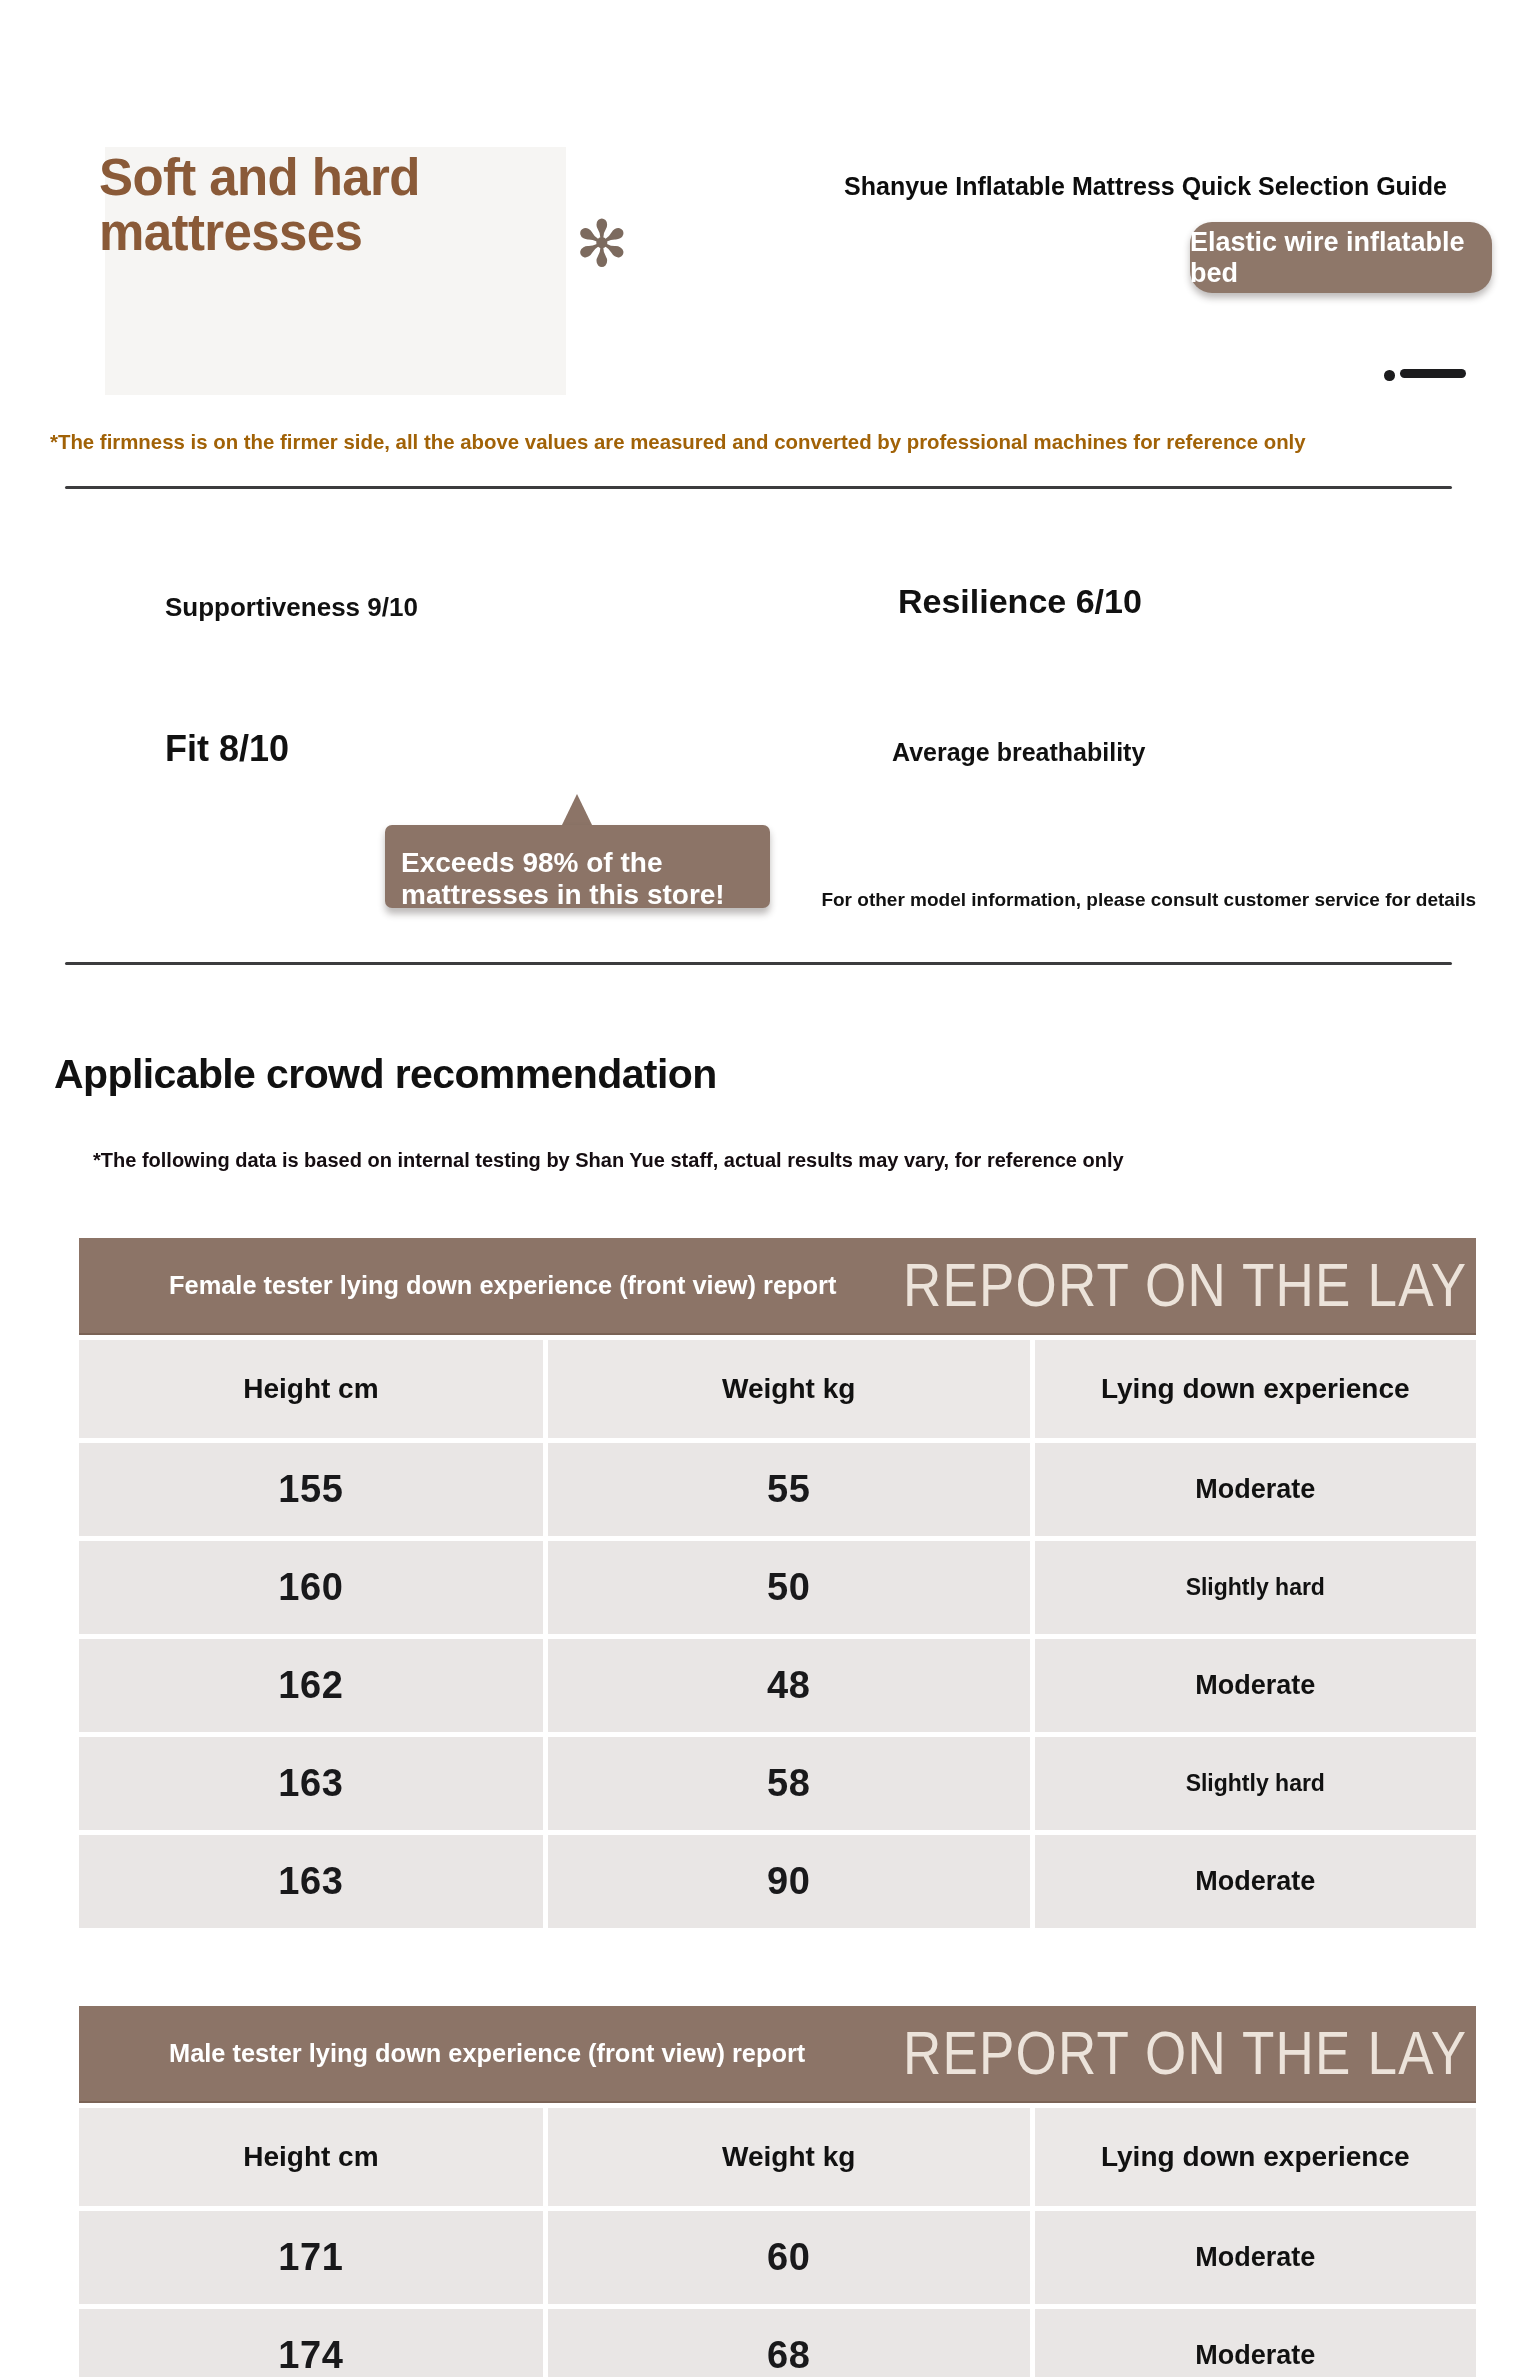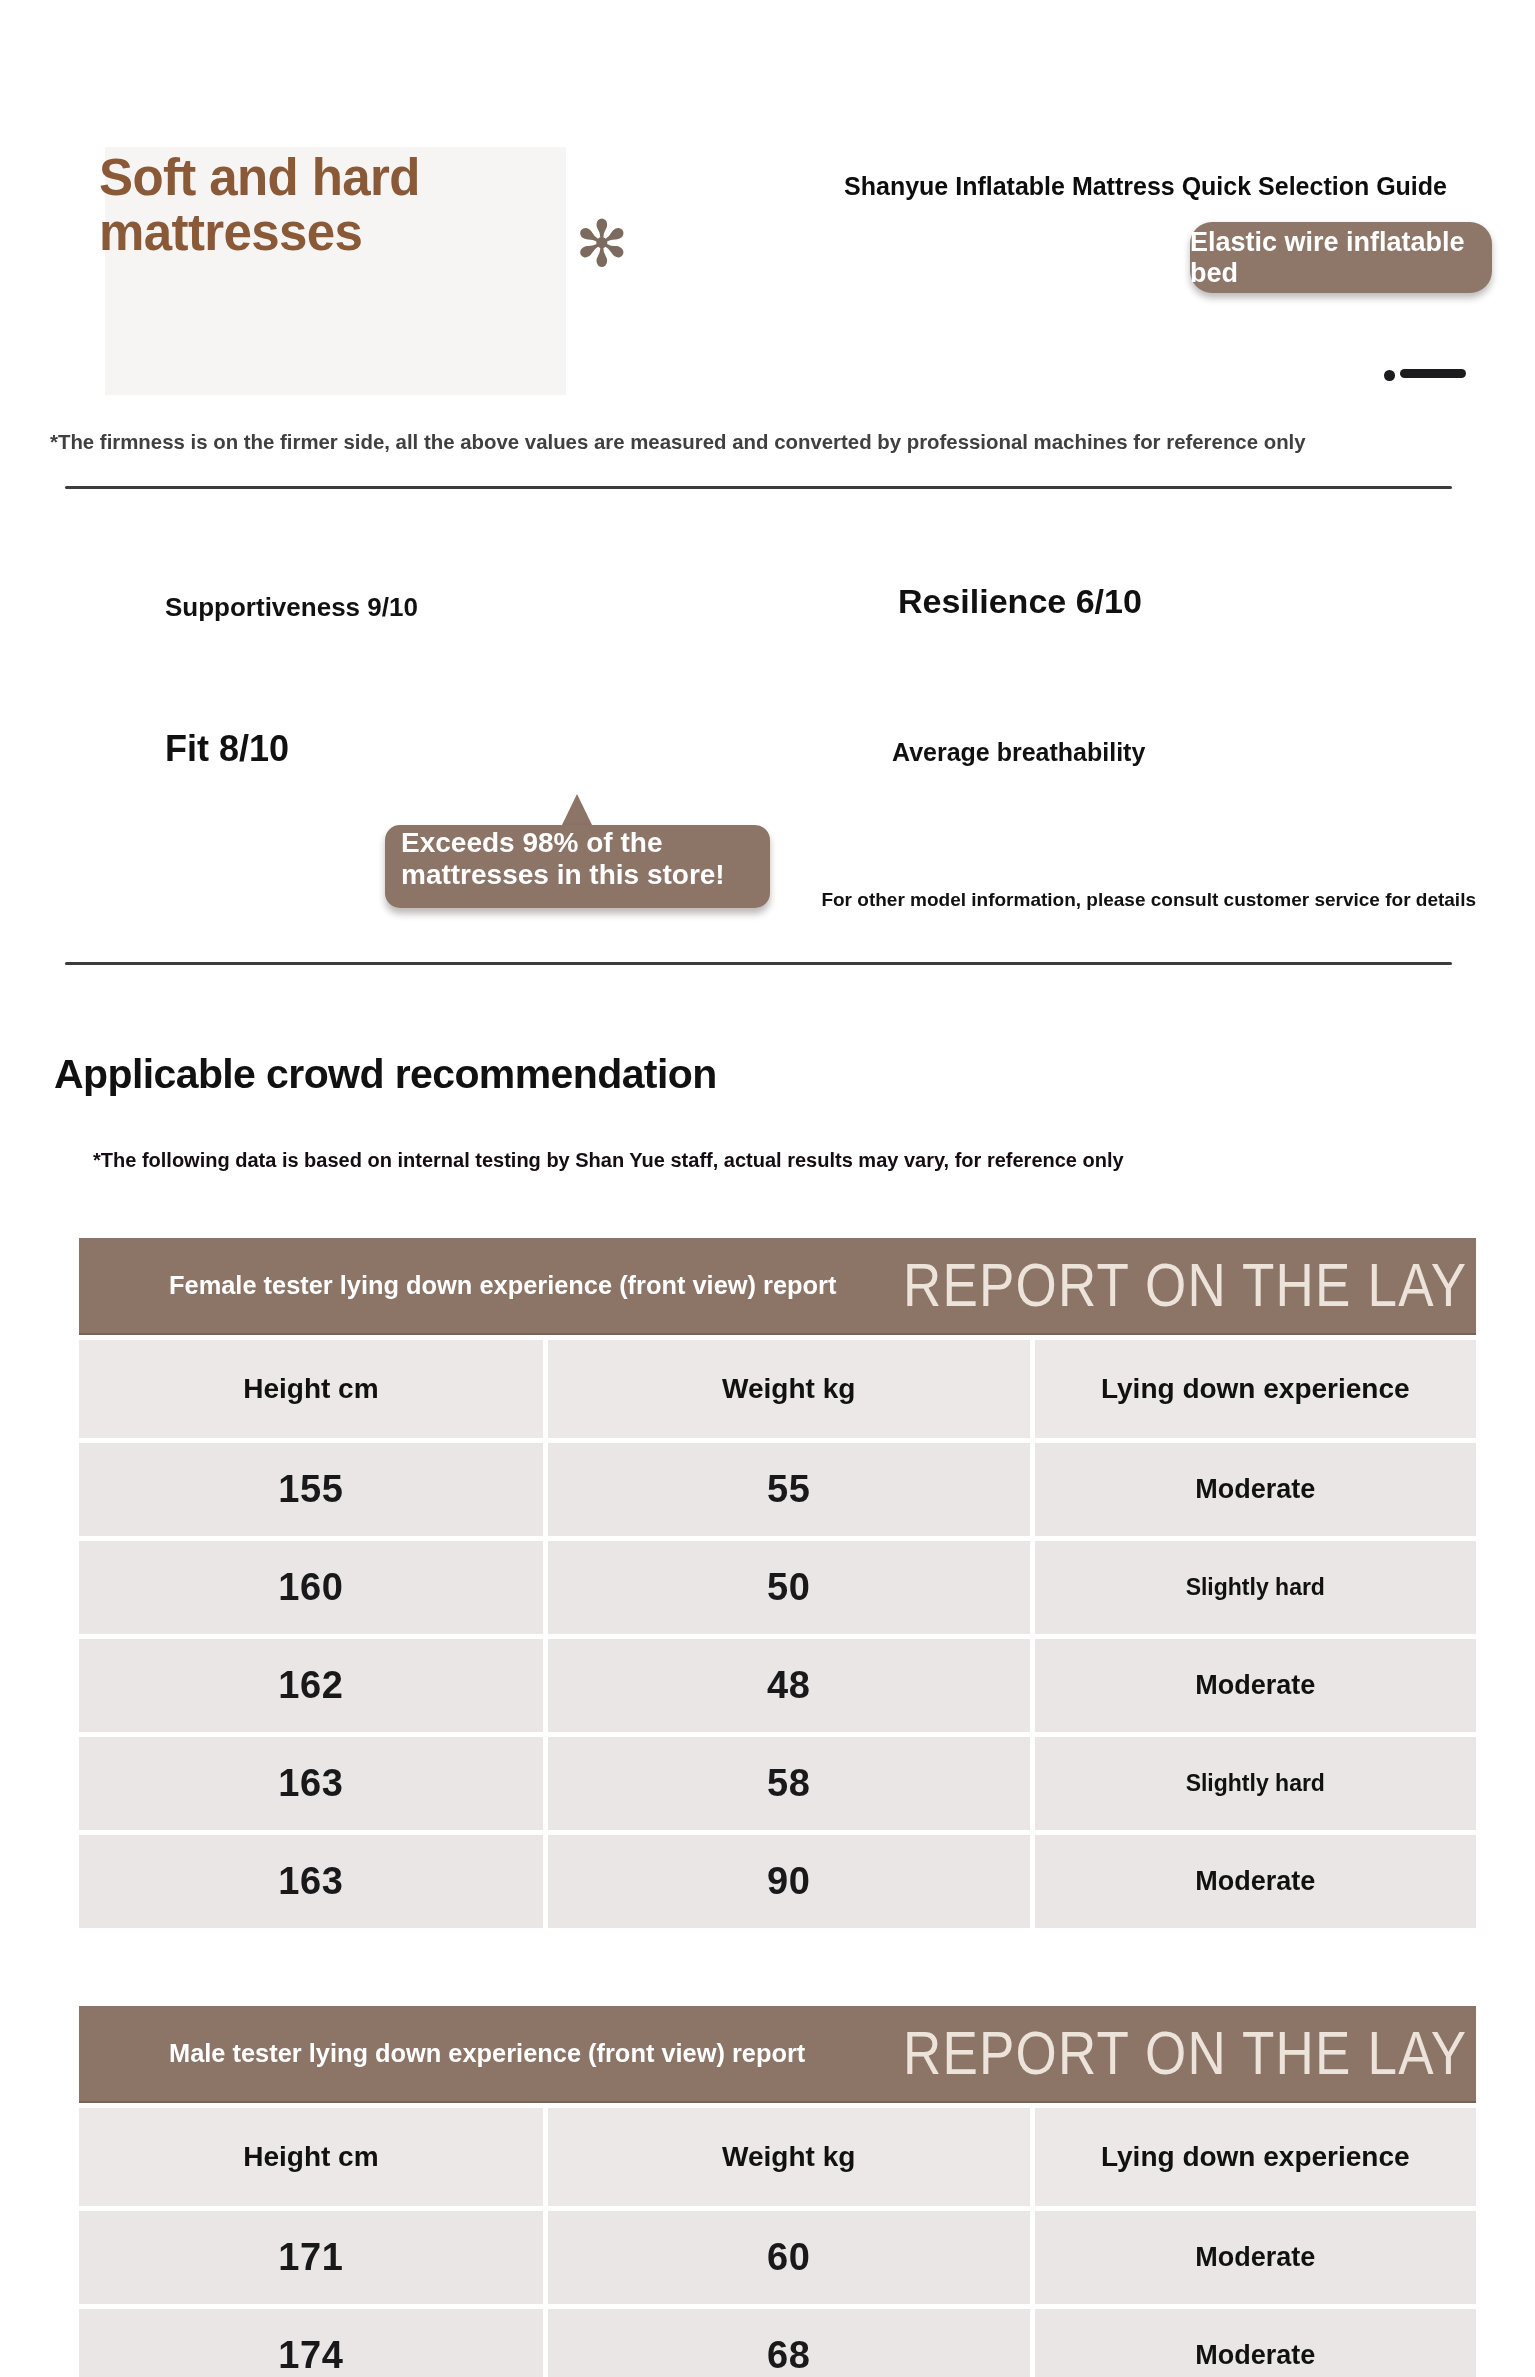--- a/index.html
+++ b/index.html
@@ -27,32 +27,32 @@
   .asterisk{left:575px;top:212px;font-size:64px;color:#7c6a5e;line-height:1;}
   .guide-title{right:88px;top:172px;font-size:25px;font-weight:bold;color:#0d0d0d;}
   .badge{
     left:1190px;top:222px;width:302px;height:71px;background:var(--badge-brown);
     border-radius:22px;display:flex;align-items:center;justify-content:center;
     color:#ffffff;font-weight:bold;font-size:27px;
     box-shadow:0 4.3px 7.4px rgba(40,30,25,.30);
   }
   .mark-dot{left:1384px;top:370px;width:10.5px;height:10.5px;border-radius:50%;background:#1c1c1e;}
   .mark-dash{left:1400px;top:369px;width:66px;height:9.3px;border-radius:5px;background:#1c1c1e;}
-  .firmness-note{left:50px;top:431px;font-size:20.4px;font-weight:bold;color:#404040;}
+  .firmness-note{left:50px;top:431px;font-size:20.4px;font-weight:bold;color:#a16207;}
   .rule{left:65px;width:1387px;height:3.1px;background:#3c3c3e;border-radius:1.9px;}
   .rule-1{top:486px;}
   .rule-2{top:962px;}
   .m-support{left:165px;top:592px;font-size:26px;font-weight:bold;}
   .m-resilience{left:898px;top:582px;font-size:34px;font-weight:bold;}
   .m-fit{left:165px;top:728px;font-size:36px;font-weight:bold;}
   .m-breath{left:892px;top:738px;font-size:25px;font-weight:bold;}
   .callout{
     left:385px;top:825px;width:385px;height:83px;background:var(--callout-brown);
-    border-radius:15px;color:#ffffff;font-weight:bold;font-size:28px;line-height:1.16;
-    padding:2px 16px;box-sizing:border-box;
+    border-radius:7px;color:#ffffff;font-weight:bold;font-size:28px;line-height:1.16;
+    padding:22px 16px;box-sizing:border-box;
     box-shadow:0 5.6px 7.4px rgba(40,30,25,.30);
   }
   .callout-pointer{
     left:561px;top:794px;width:0;height:0;
     border-left:16.7px solid transparent;border-right:16.7px solid transparent;
     border-bottom:33px solid var(--callout-brown);
   }
   .other-note{right:59px;top:889px;font-size:19px;font-weight:bold;}
   .crowd-heading{left:54px;top:1051px;font-size:41px;font-weight:bold;letter-spacing:-0.6px;}
   .crowd-note{left:93px;top:1149px;font-size:20px;font-weight:bold;color:#150d11;}

